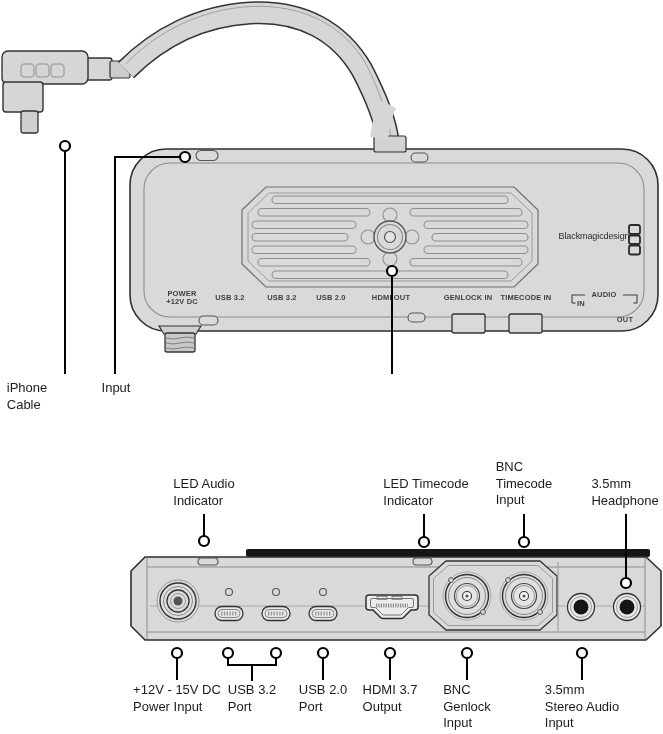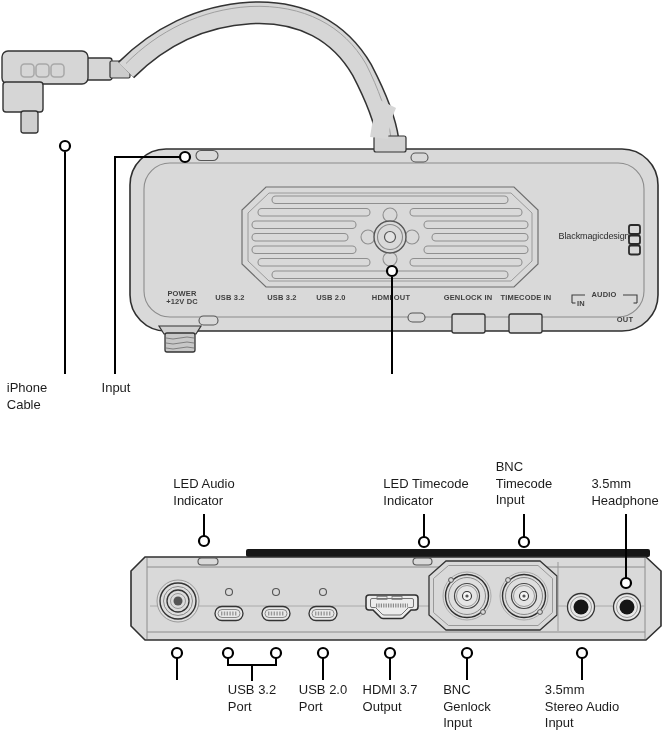--- a/index.html
+++ b/index.html
@@ -282,20 +282,24 @@
 <div class="lbl" style="left:524px;top:459px">
   <div>BNC</div>
   <div>Timecode</div>
   <div>Input</div>
 </div>
 <div class="lbl" style="left:625px;top:476px">
   <div>3.5mm</div>
   <div>Headphone</div>
 </div>
 
+<div class="lbl" style="left:177px;top:682px">
+  <div>+12V - 15V DC</div>
+  <div>Power Input</div>
+</div>
 <div class="lbl" style="left:252px;top:682px">
   <div>USB 3.2</div>
   <div>Port</div>
 </div>
 <div class="lbl" style="left:323px;top:682px">
   <div>USB 2.0</div>
   <div>Port</div>
 </div>
 <div class="lbl" style="left:390px;top:682px">
   <div>HDMI 3.7</div>

